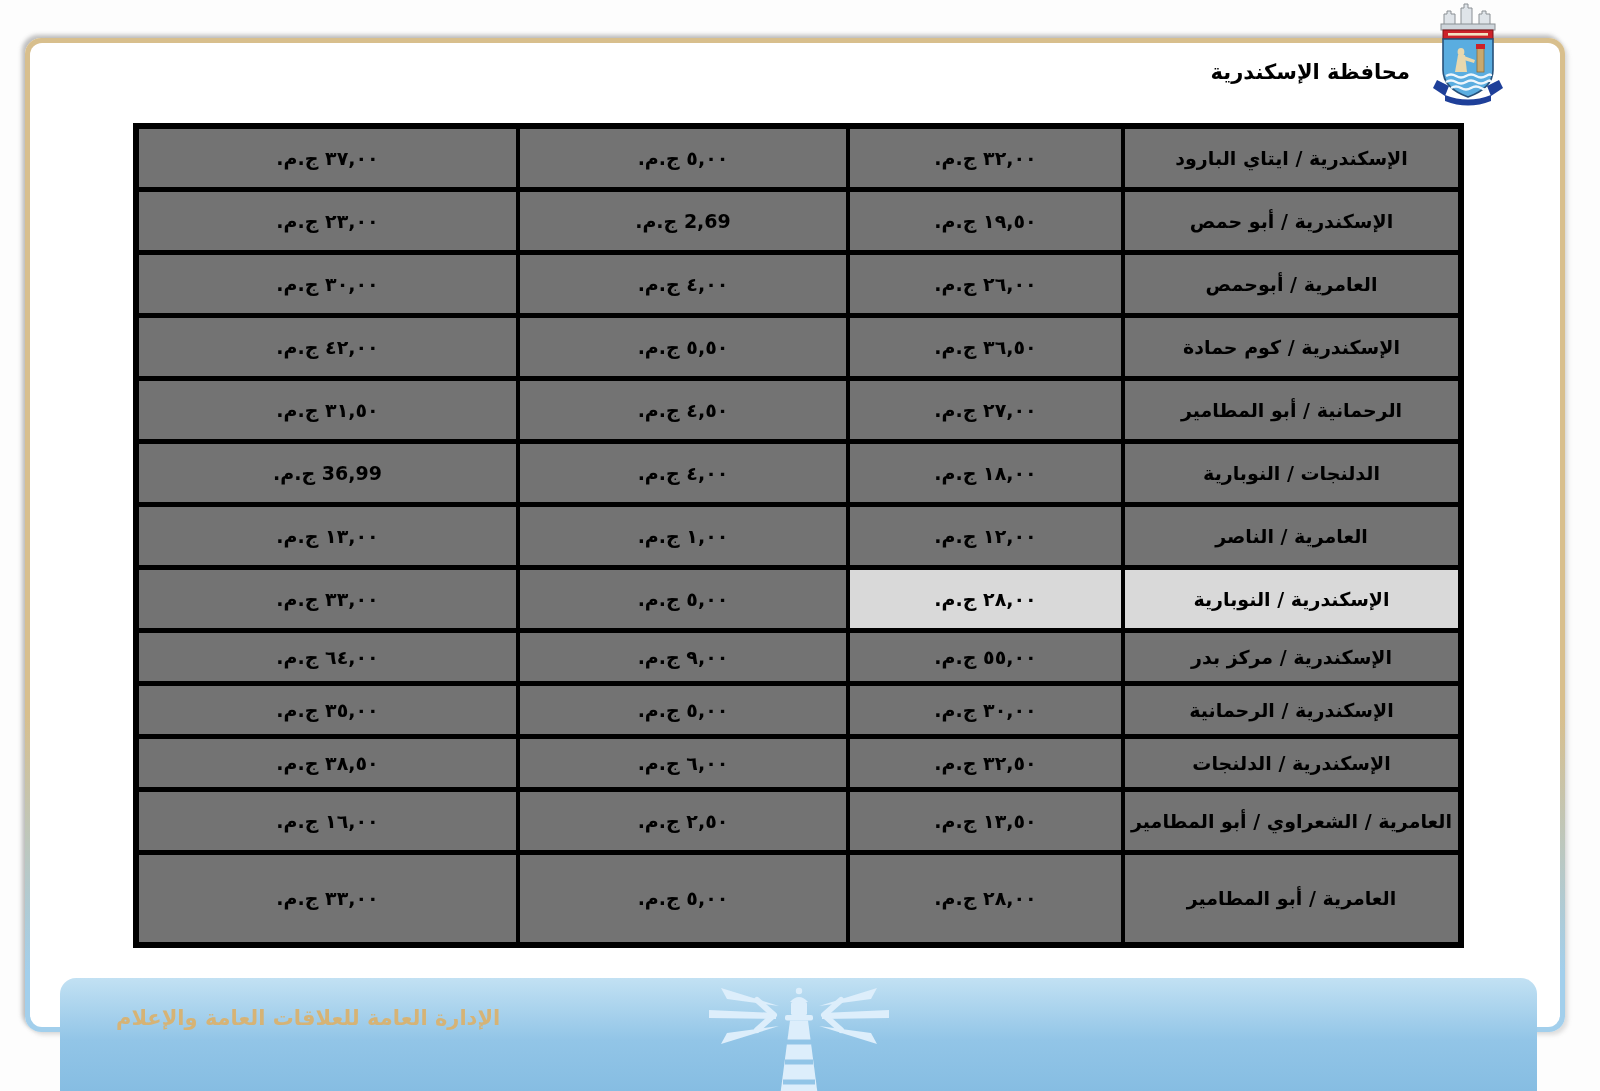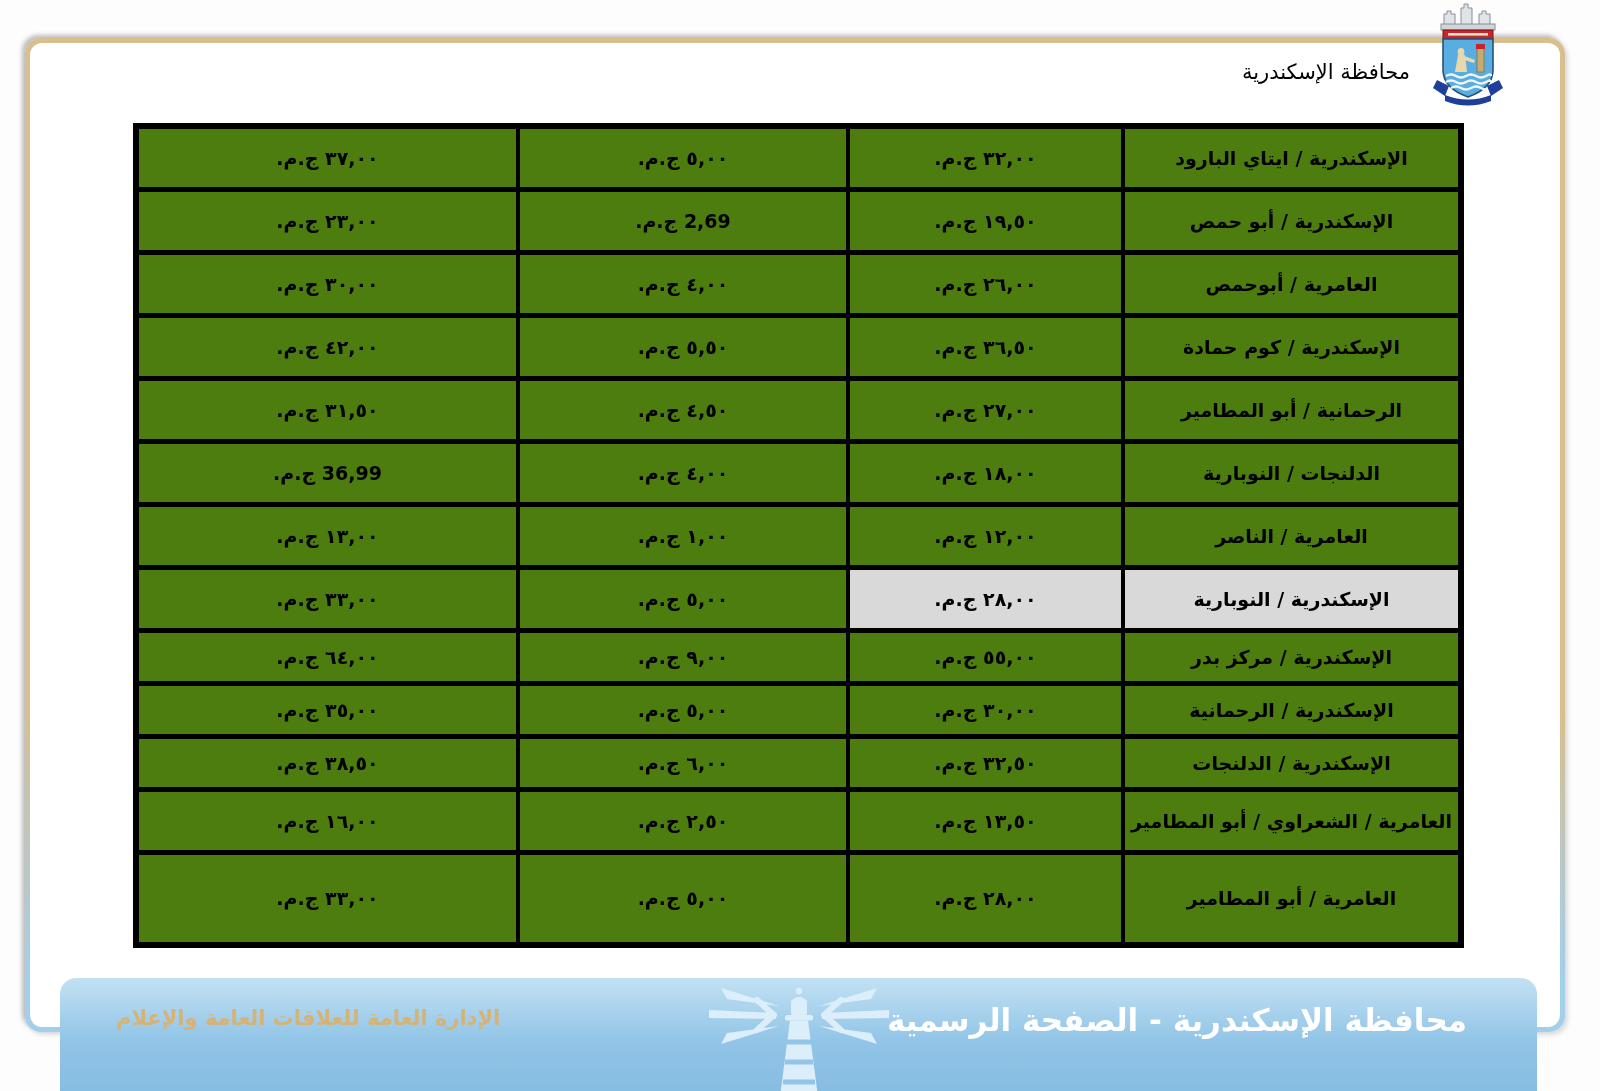--- a/index.html
+++ b/index.html
@@ -9,35 +9,35 @@
   }
   
   .frame{
     position:absolute;left:25px;top:38px;width:1540px;height:994px;
     border-radius:16px;
     background:linear-gradient(180deg,var(--frame-top) 0%,var(--frame-top) 68%,var(--frame-bottom) 94%);
     box-shadow:-3px -3px 4px rgba(110,110,110,.45),3px 3px 4px rgba(150,150,150,.3);
   }
   .frame-inner{position:absolute;inset:5px;background:#fff;border-radius:12px;}
   
-  .gov-name{position:absolute;top:60px;right:190px;font-size:21px;font-weight:normal;direction:rtl;}
+  .gov-name{position:absolute;top:60px;right:190px;font-size:21px;font-weight:bold;direction:rtl;}
   .page-title{position:absolute;top:57px;left:455px;width:600px;text-align:center;
     font-size:23px;font-weight:bold;direction:rtl;}
   .logo{position:absolute;top:2px;right:95px;width:74px;height:106px;}
   
   table.fare-table{
     position:absolute;top:123px;left:133px;width:1325px;
     border-collapse:collapse;table-layout:fixed;direction:rtl;
     border:6px solid var(--table-border);
   }
   table.fare-table td{
     border-left:4px solid var(--table-border);border-right:4px solid var(--table-border);
     border-top:5px solid var(--table-border);border-bottom:5px solid var(--table-border);
     text-align:center;vertical-align:middle;font-weight:bold;font-size:19px;
-    padding:0 6px;background:#4d7c0f;
+    padding:0 6px;background:#737373;
   }
   table.fare-table tr{height:63px;}
   table.fare-table tr:nth-child(9),
   table.fare-table tr:nth-child(10),
   table.fare-table tr:nth-child(11){height:53px;}
   table.fare-table tr:nth-child(13){height:93px;}
   td.hl{background:var(--hl) !important;}
   
   .footer-bar{
     position:absolute;left:60px;top:978px;width:1477px;height:113px;
@@ -187,21 +187,20 @@
     <tr>
       <td>العامرية / أبو المطامير</td>
       <td>٢٨,٠٠ ج.م.</td>
       <td>٥,٠٠ ج.م.</td>
       <td>٣٣,٠٠ ج.م.</td>
     </tr>
   </tbody>
   </table>
 
   <div class="footer-bar">
-    <div class="footer-official">محافظة الإسكندرية - الصفحة الرسمية</div>
     <div class="lighthouse-wrap">
       <svg viewBox="0 0 240 140" width="240" height="140">
         <g style="fill:var(--lighthouse)">
 
           <polygon points="100,22 42,4 48,15"></polygon>
           <polygon points="97,29 30,26 30,34 97,35"></polygon>
           <polygon points="100,42 42,60 48,49"></polygon>
 
           <polygon points="140,22 198,4 192,15"></polygon>
           <polygon points="143,29 210,26 210,34 143,35"></polygon>

